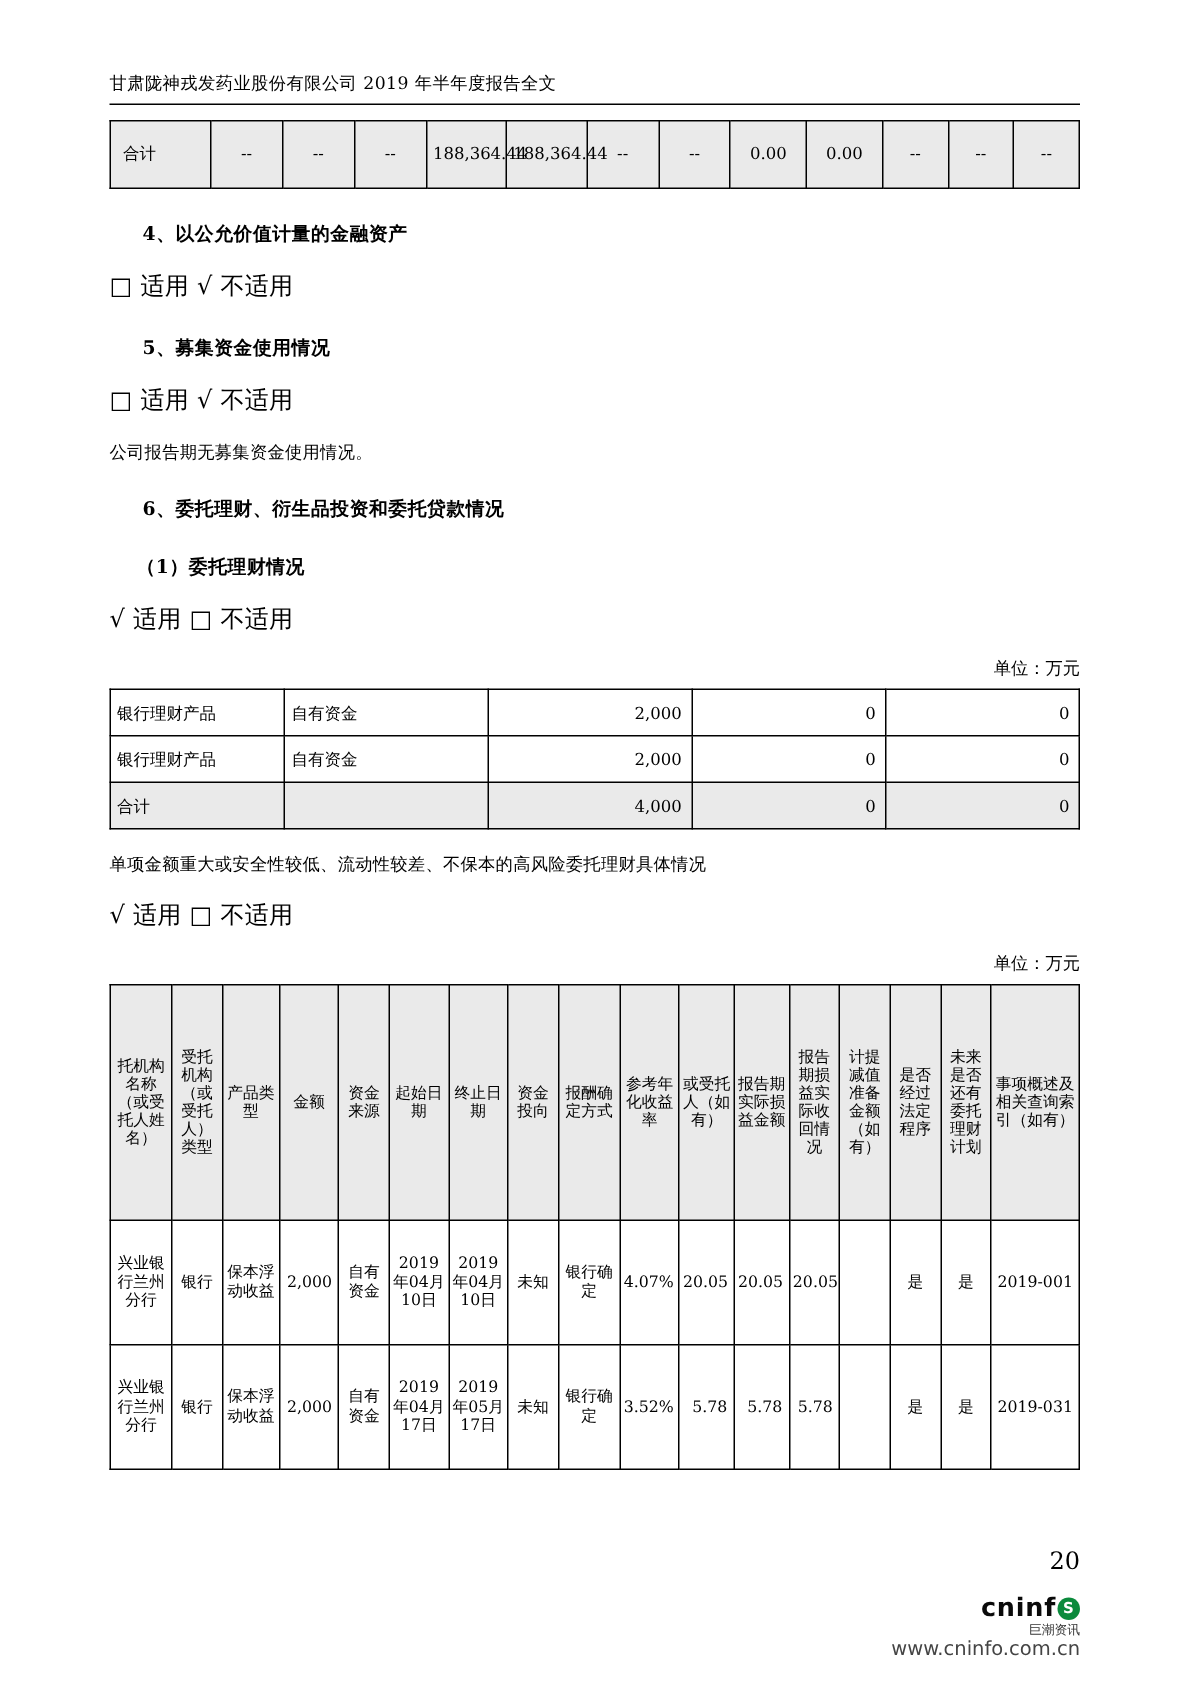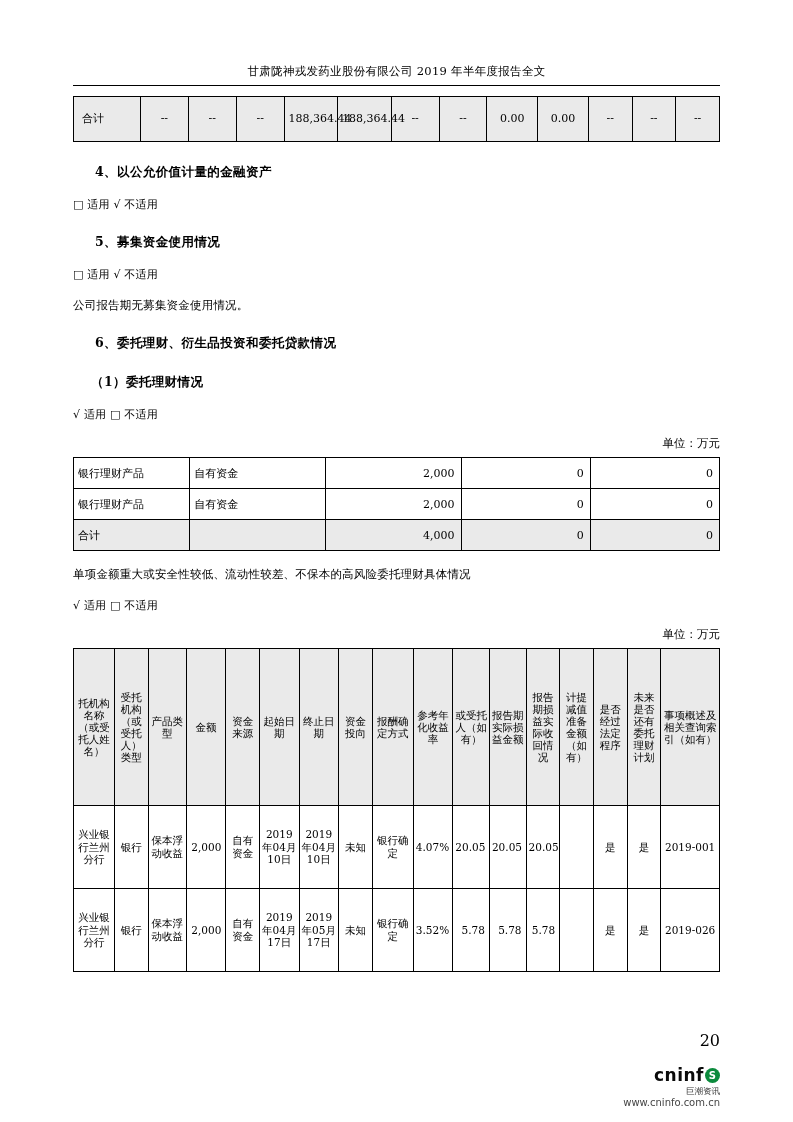--- a/index.html
+++ b/index.html
@@ -17,22 +17,22 @@
   }
   .page {
     position: relative;
     width: 793px;
     height: 1122px;
     box-sizing: border-box;
     padding: 0 73px;
   }
   
   .doc-header {
-    padding-top: 64px;
-    text-align: center;
+    padding-top: 48px;
+    text-align: left;
     font-size: 11.5px;
     font-family: "DejaVu Serif", "Liberation Serif", serif;
     letter-spacing: 0.3px;
     color: #000;
   }
   .header-rule {
     margin-top: 6px;
     border-bottom: 1.2px solid #000;
   }
   
@@ -55,21 +55,21 @@
   .para.tight {
   }
   .unit-line {
     font-size: 11.5px;
     font-family: "DejaVu Serif", "Liberation Serif", serif;
     text-align: right;
     margin-top: 14px;
   }
   .chk {
     font-family: "DejaVu Sans", sans-serif;
-    font-size: 11px;
+    font-size: 16px;
   }
   
   table {
     border-collapse: collapse;
     width: 100%;
     font-family: "DejaVu Serif", "Liberation Serif", serif;
     font-size: 11px;
   }
   table td, table th {
     border: 1px solid #000;
@@ -175,21 +175,21 @@
     vertical-align: 2px;
     margin-left: 1px;
   }
   .brand-cn {
     font-size: 8.5px;
     color: #333;
     font-family: "DejaVu Sans", sans-serif;
     margin-top: 1px;
   }
   .brand-url {
-    font-size: 10px;
+    font-size: 13px;
     color: #444;
     font-family: "DejaVu Sans", sans-serif;
   }
 </style>
 </head>
 <body>
 
 <div class="page">
 
   <div class="doc-header">
@@ -353,21 +353,21 @@
       <td>2019年05月17日</td>
       <td>未知</td>
       <td>银行确定</td>
       <td class="num">3.52%</td>
       <td class="num">5.78</td>
       <td class="num">5.78</td>
       <td class="num">5.78</td>
       <td></td>
       <td>是</td>
       <td>是</td>
-      <td>2019-026</td>
+      <td>2019-031</td>
     </tr>
   </tbody>
     </table>
 
   <div class="page-number">20</div>
 
   <div class="brand">
     <div class="brand-logo">
       <span>cninf</span><span class="mark">S</span>
     </div>

